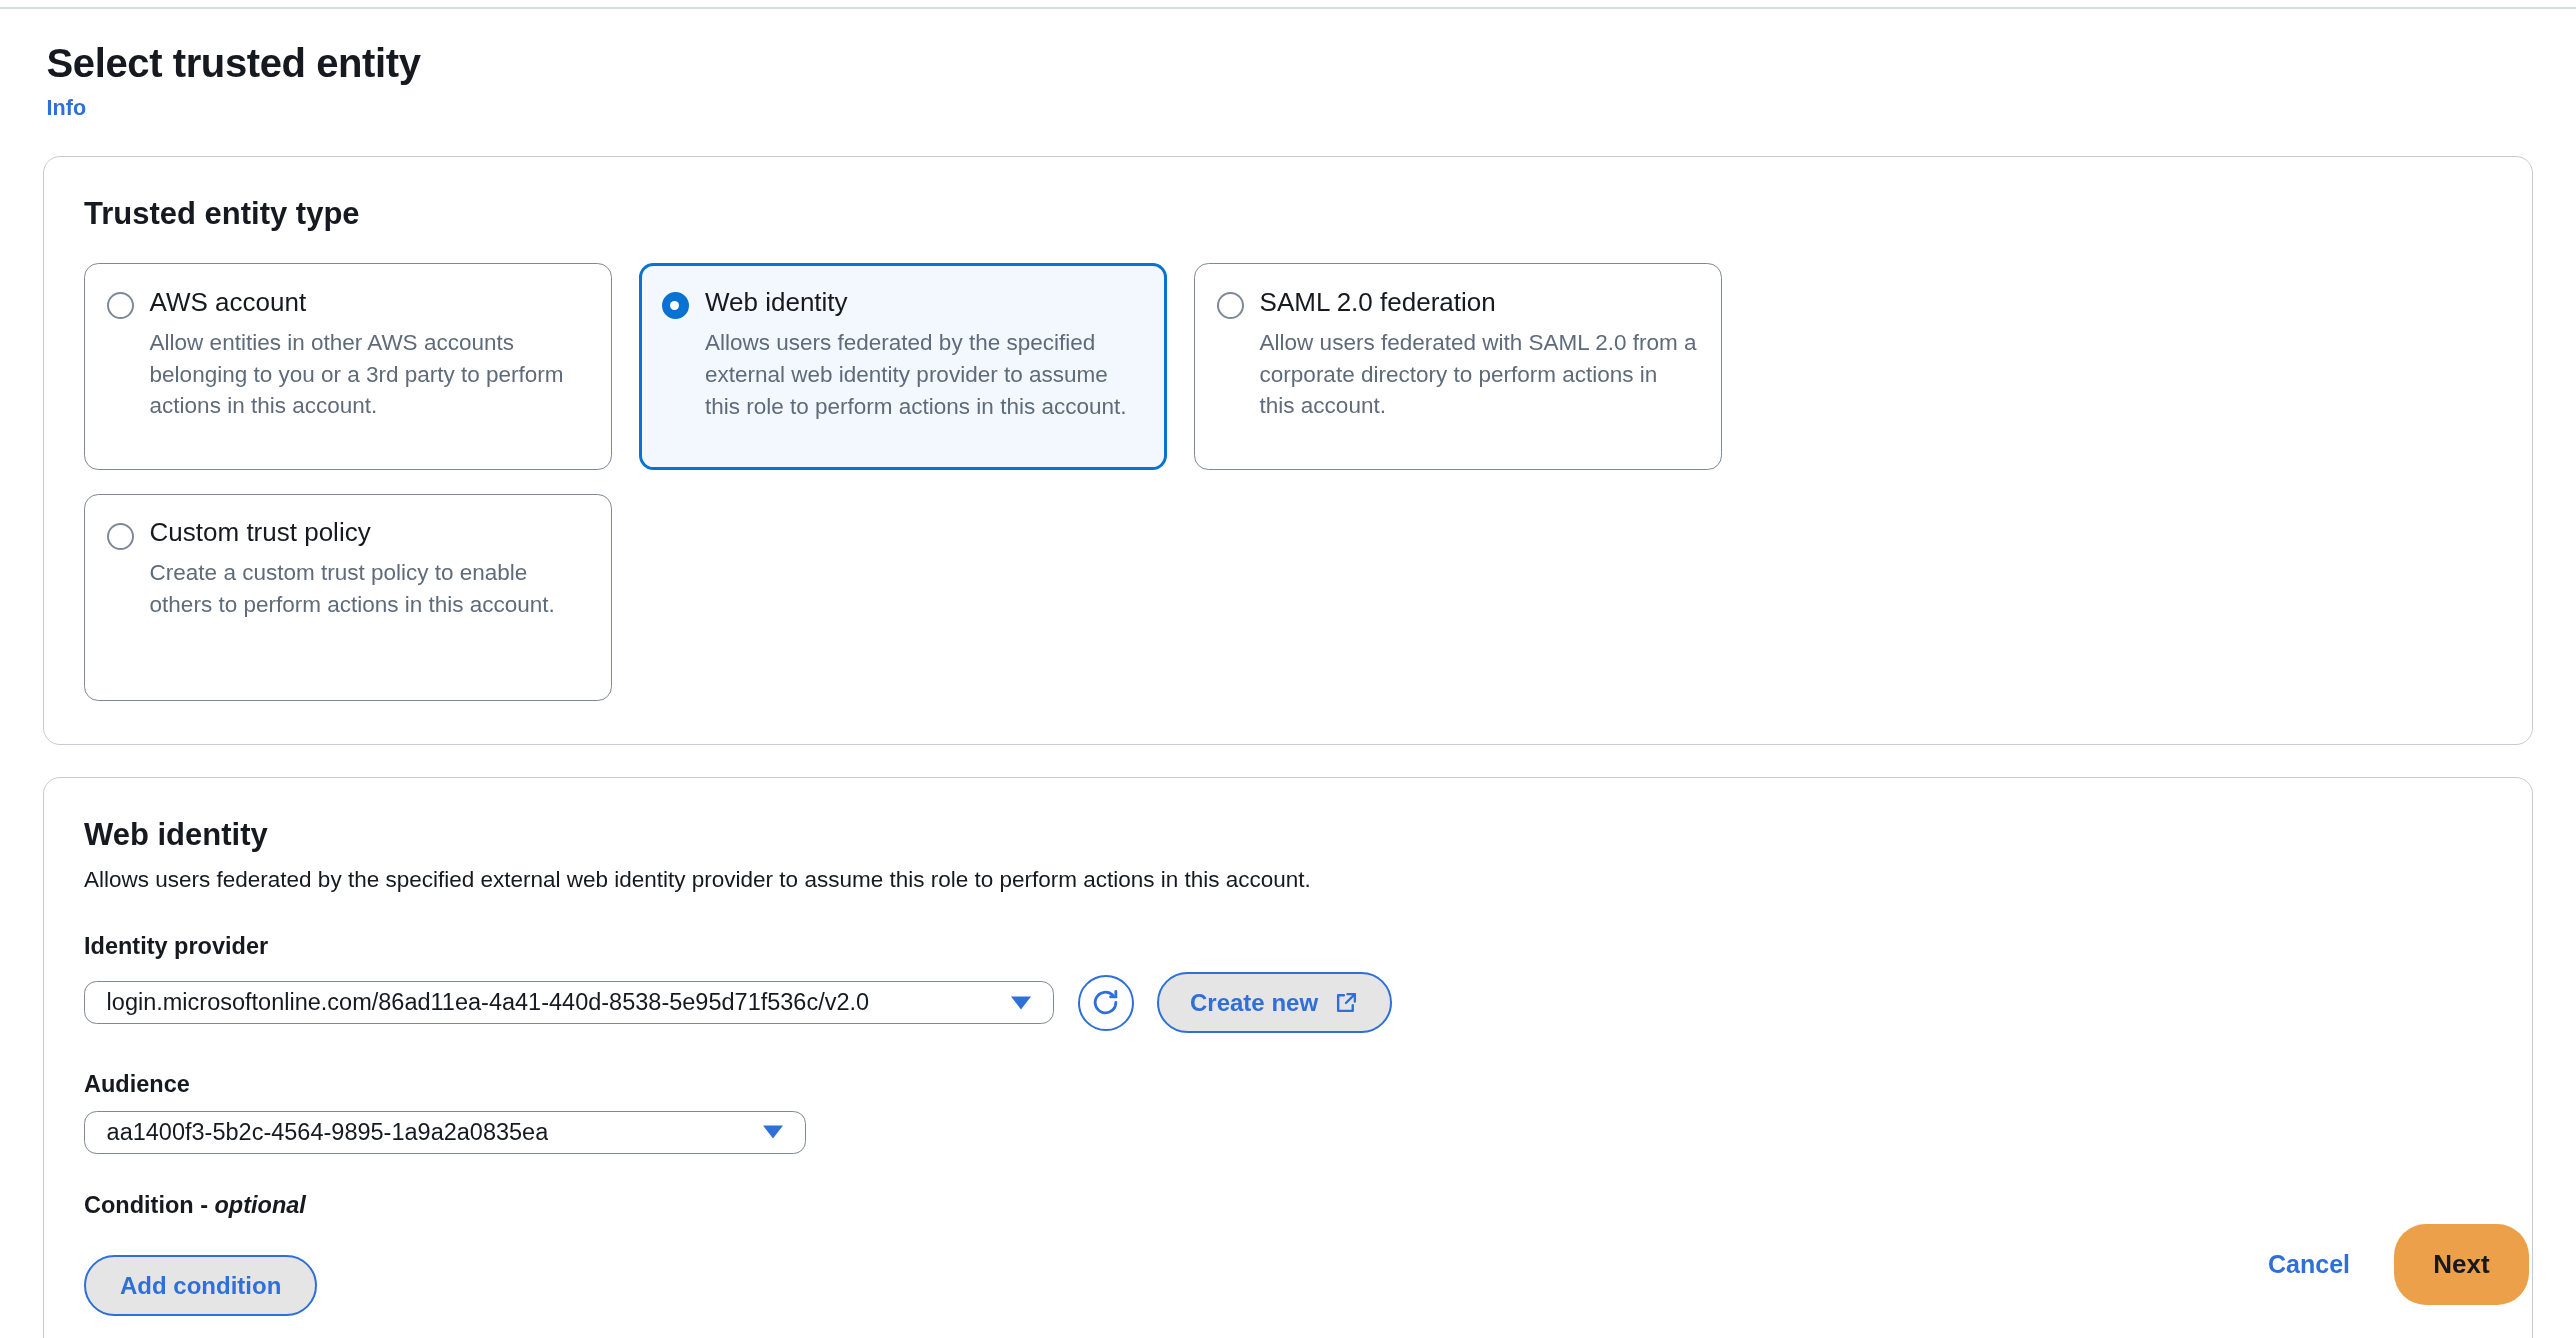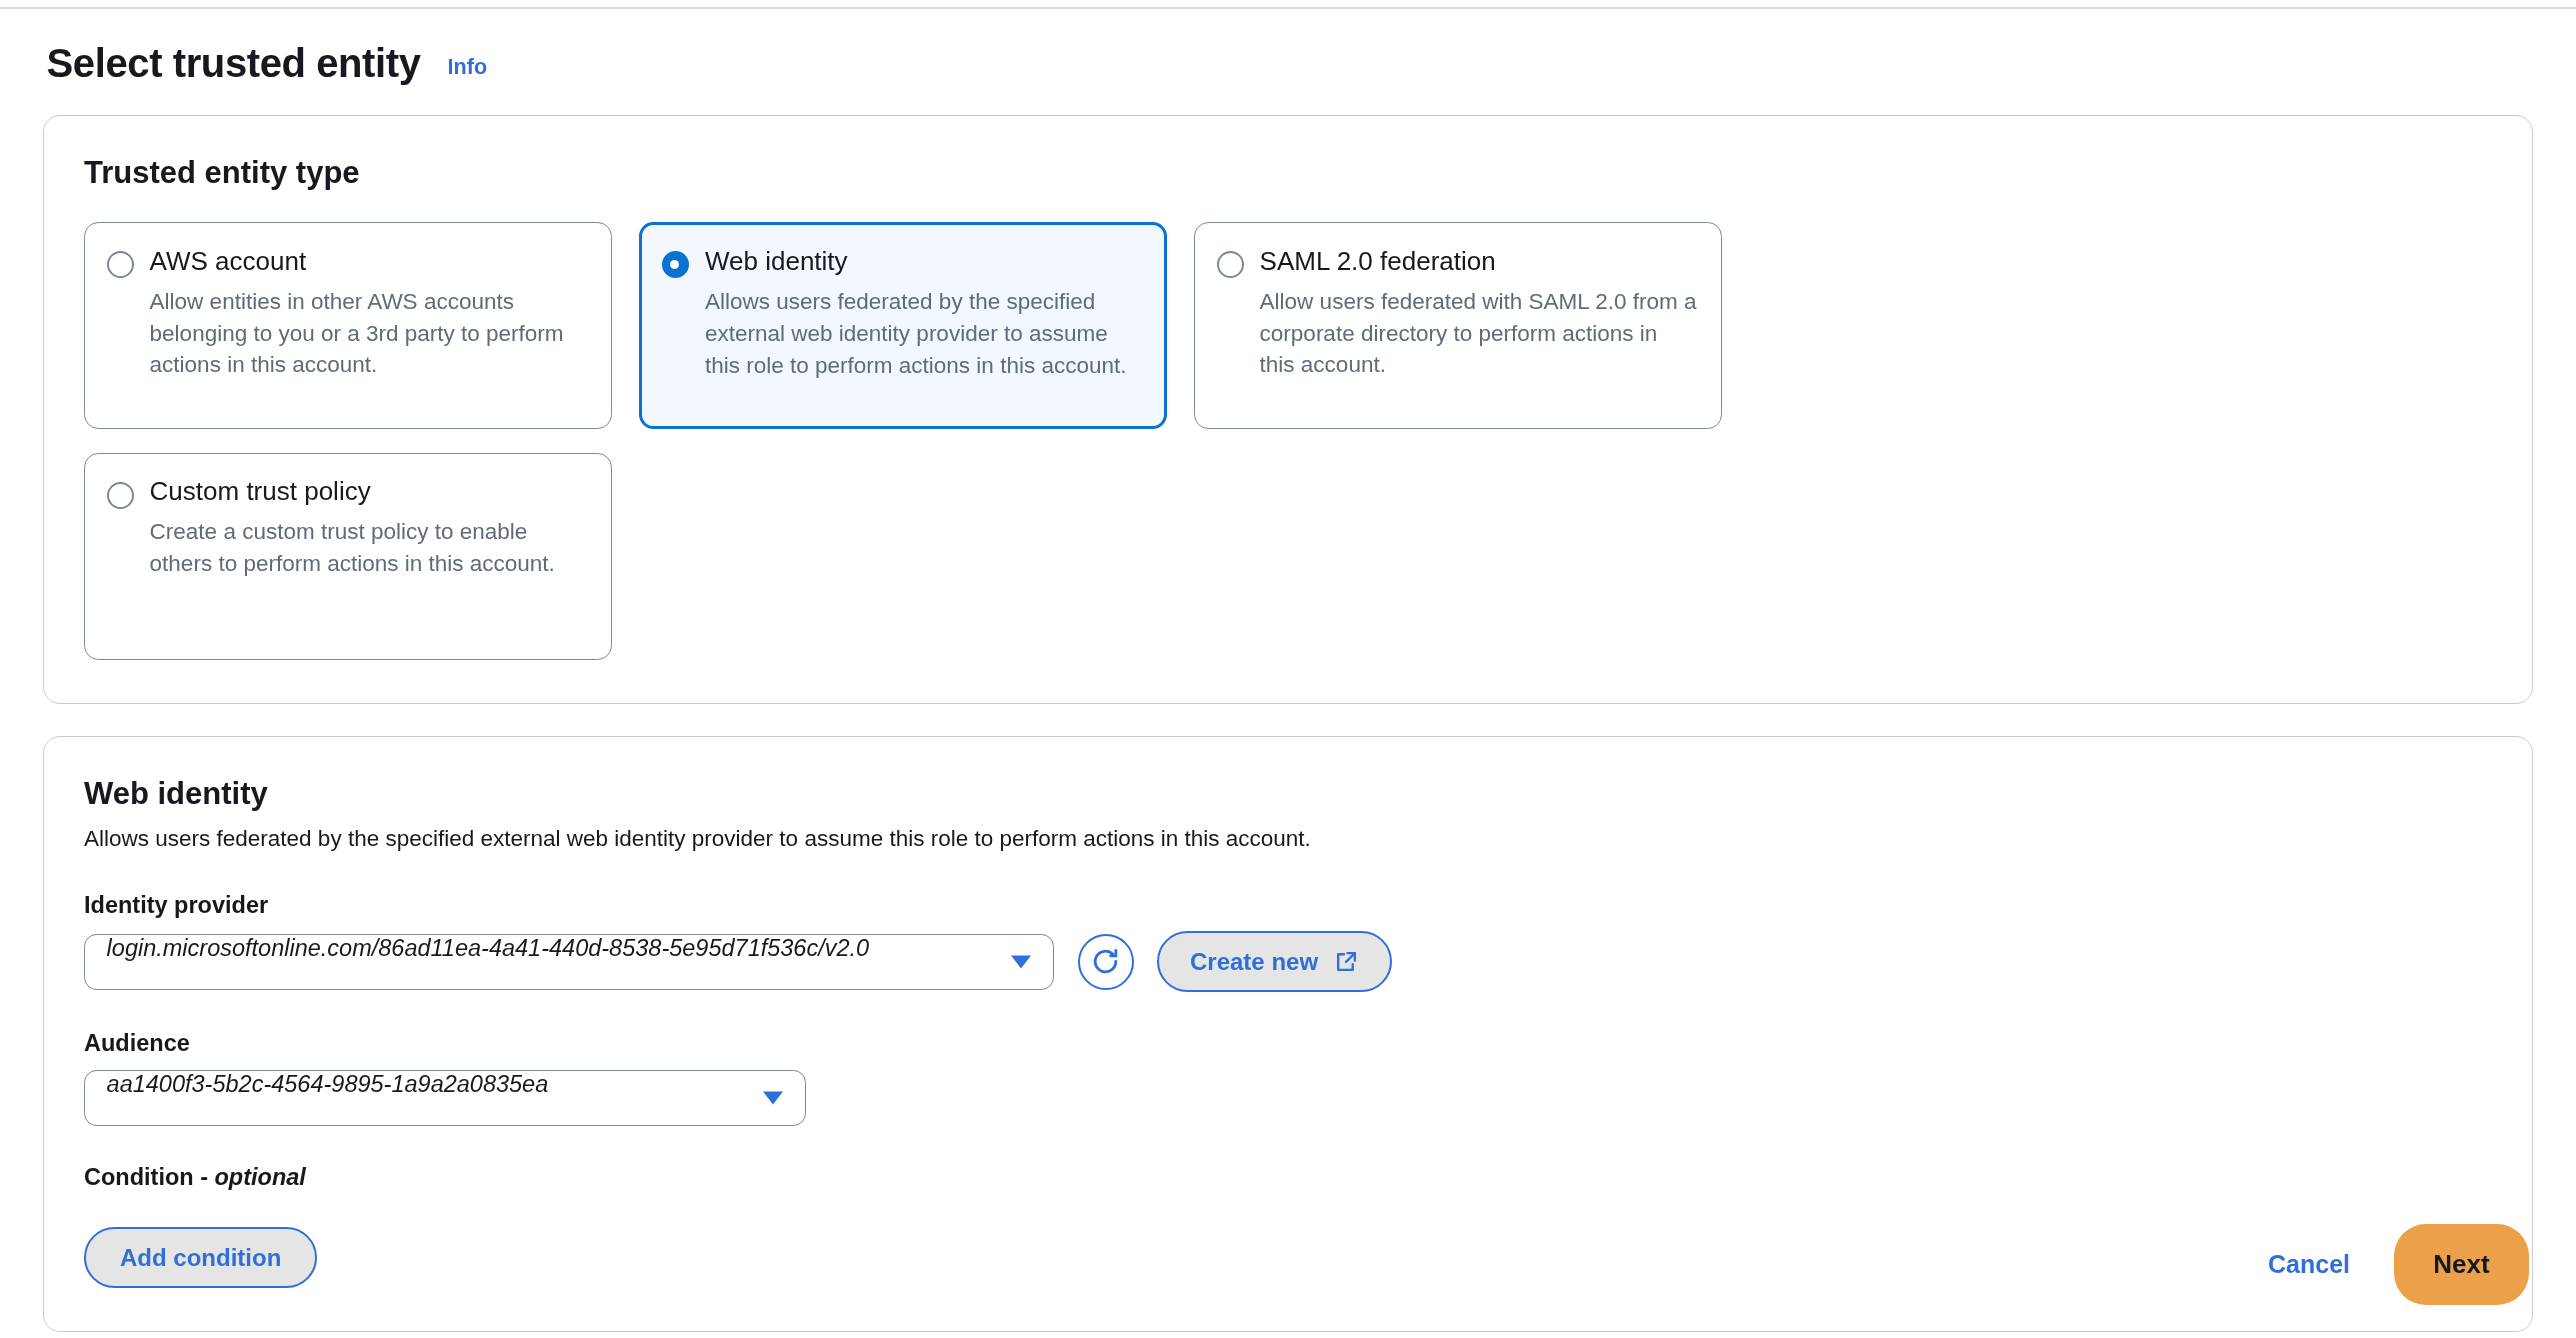--- a/index.html
+++ b/index.html
@@ -27,23 +27,24 @@
     top: 0; left: 0;
     width: 2576px;
     height: 1339px;
     padding: 0 43px;
   }
 
   
   .page-header {
     display: flex;
     align-items: baseline;
-    gap: 27px;
+    gap: 15px;
     padding-top: 43px;
     padding-left: 3.6px;
+    flex-direction: column;
   }
   .page-title {
     font-size: 40px;
     font-weight: bold;
     letter-spacing: -0.4px;
     color: #16191f;
     line-height: 1;
   }
   .info-link {
     font-size: 21.6px;
@@ -151,28 +152,28 @@
   }
 
   .control-row {
     display: flex;
     align-items: center;
     gap: 23.5px;
   }
 
   .select {
     position: relative;
-    height: 56px;
+    height: 43px;
     border: 1.8px solid #7d8998;
     border-radius: 12.6px;
     background: #ffffff;
     display: flex;
+    align-items: center;
     padding: 0 56px 0 21.6px;
     cursor: pointer;
-    font-style: italic;
   }
   .select-value {
     font-size: 23.5px;
     color: #16191f;
     white-space: nowrap;
     overflow: hidden;
   }
   .select .caret {
     position: absolute;
     right: 21.6px; top: 50%;

